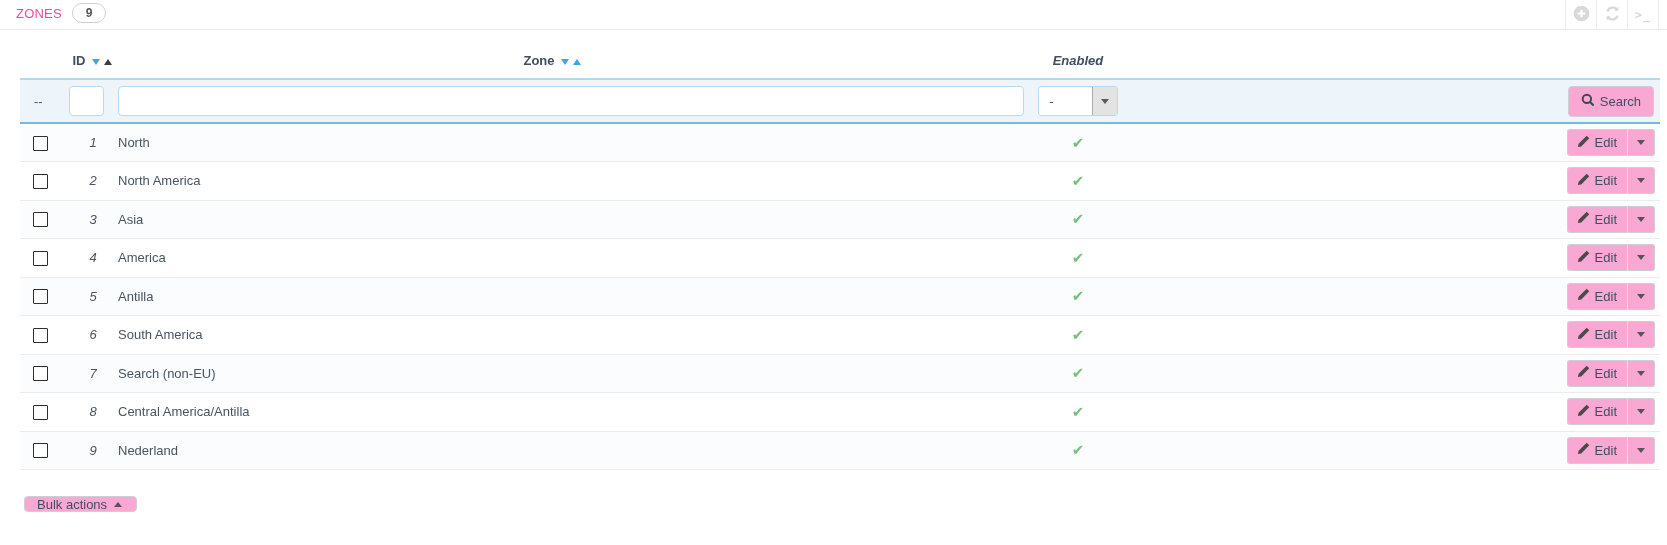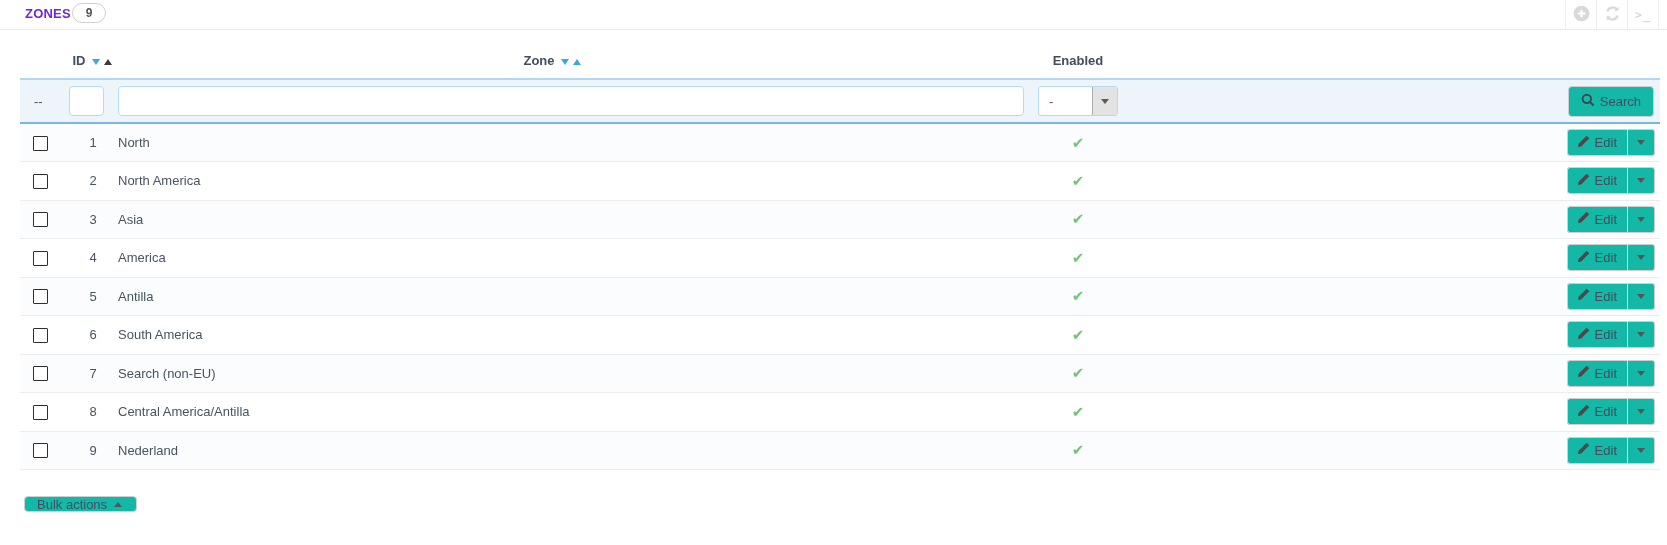--- a/index.html
+++ b/index.html
@@ -1,34 +1,34 @@
 <!DOCTYPE html>
 <html><head>
 <meta charset="utf-8">
 <style>
   * { margin:0; padding:0; box-sizing:border-box; }
   html,body { width:1667px; height:545px; overflow:hidden; background:#fff;
     font-family:"Liberation Sans","DejaVu Sans",sans-serif; font-size:13px; color:#485460; }
 
   
   .heading { position:relative; height:30px; border-bottom:1px solid #e9e9e9; }
-  .page-title { position:absolute; left:25px; top:6px; font-weight:700; color:#6d28d9; letter-spacing:.2px; }
+  .page-title { position:absolute; left:16px; top:6px; font-weight:400; color:#ec4899; letter-spacing:.2px; }
   .count-badge { position:absolute; left:72px; top:3px; display:inline-block; min-width:34px; text-align:center;
     border:1px solid #cfcfcf; border-radius:10px; background:#fff; color:#555; font-weight:700;
     font-size:12px; padding:2px 8px 2px; }
   .toolbar { position:absolute; left:1565px; top:0; height:30px; display:flex; }
   .tool-cell { width:31px; height:30px; border-left:1px solid #ededed; display:flex;
     align-items:center; justify-content:center; background:transparent; border-top:none;
     border-bottom:none; border-right:none; cursor:pointer; }
   .tool-cell .term { font-weight:700; font-size:12px; color:#d9d9d9; letter-spacing:1px; font-family:"DejaVu Sans Mono",monospace; }
 
   
   table { width:1640px; margin-left:20px; border-collapse:collapse; table-layout:fixed; }
   th, td { vertical-align:middle; padding:0; }
-  .center { text-align:center; }
+  .center { text-align:center;font-style:italic; }
   .right  { text-align:right; }
 
   tr.labels th { height:49px; padding-top:12px; font-weight:600; color:#414e5f; font-size:13px; text-align:center; }
   .carets { display:inline-block; margin-left:4px; white-space:nowrap; }
   .c-down, .c-up { display:inline-block; width:0; height:0; margin:0 2px; }
   .c-down { border-left:4px solid transparent; border-right:4px solid transparent; border-top:6px solid #3ea6dc; }
   .c-up   { border-left:4px solid transparent; border-right:4px solid transparent; border-bottom:6px solid #3ea6dc; }
   .c-up.dark   { border-bottom-color:#3b3b3d; }
   .c-down.gray { border-top-color:#555; border-left-width:4px; border-right-width:4px; border-top-width:5px; }
   .c-up.gray   { border-bottom-color:#555; border-left-width:4px; border-right-width:4px; border-bottom-width:5px; }
@@ -40,21 +40,21 @@
   .id-input { width:35px; margin-left:1px; }
   .zone-input { width:calc(100% + 36px); position:relative; z-index:1; }
   .select { width:80px; height:30px; margin:0 auto; border:1px solid #b5dbf2; border-radius:3px;
     background:#fff; display:flex; align-items:center; cursor:pointer; position:relative; }
   .select .sel-val { padding-left:10px; color:#555; flex:1; text-align:left; }
   .select .sel-btn { width:25px; height:28px; background:#e3e3e3; border-left:1px solid #adadad;
     display:flex; align-items:center; justify-content:center; border-radius:0 2px 2px 0; }
   .chev { width:0; height:0; border-left:4px solid transparent; border-right:4px solid transparent;
     border-top:5px solid #5a5a5a; }
 
-  .btn { display:inline-flex; align-items:center; background:#14b8a6; border:1px solid #cfcfcf;
+  .btn { display:inline-flex; align-items:center; background:#f9a8d4; border:1px solid #cfcfcf;
     border-radius:4px; color:#414e5f; font-size:13px; cursor:pointer; font-family:inherit; }
   .search-btn { height:31px; padding:0 12px; margin-right:6px; }
   .search-btn svg { margin-right:5px; }
 
   tbody tr.data-row { height:38.5px; border-bottom:1px solid #ececec; }
   tbody tr.data-row:nth-child(odd) { background:#fafcfe; }
   .checkbox { display:inline-block; width:15px; height:15px; border:1px solid #2e2e2e; border-radius:1px;
     background:#fff; margin-left:13px; vertical-align:middle; cursor:pointer; }
   .id-cell { color:#485460; }
   .zone-name { color:#485460; }

